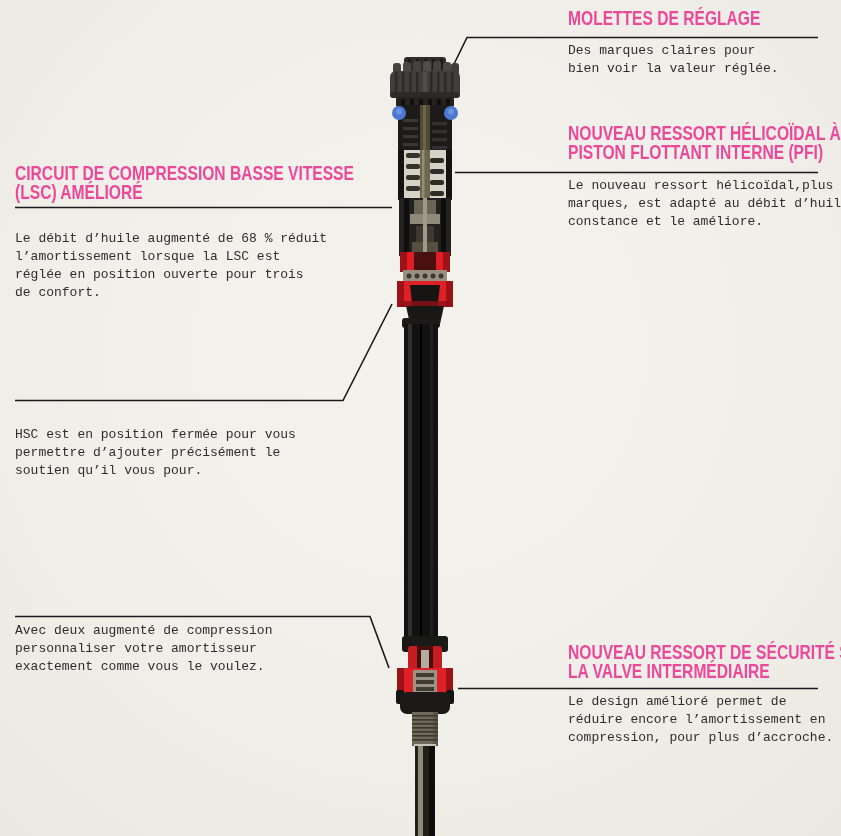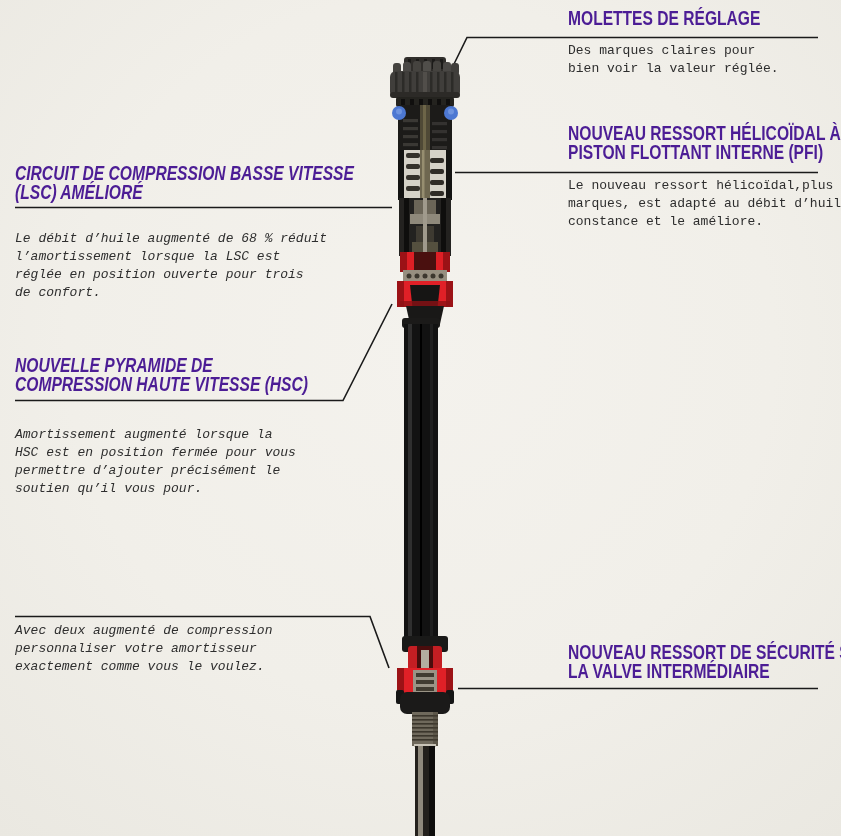--- a/index.html
+++ b/index.html
@@ -4,27 +4,27 @@
 <style>
   html,body{margin:0;padding:0;}
   body{
     width:841px;height:836px;position:relative;overflow:hidden;
     background:radial-gradient(circle at 50% 42%, #f4f2ed 0%, #f1efe9 55%, #eae8e1 100%);
     font-family:"Liberation Sans", sans-serif;
   }
   #stage{position:absolute;inset:0;width:841px;height:836px;}
   svg.overlay{position:absolute;left:0;top:0;z-index:1;}
   .callout{position:absolute;z-index:2;}
-  .callout h2{margin:0;padding:0;font-weight:bold;color:#4c1d95;}
+  .callout h2{margin:0;padding:0;font-weight:bold;color:#ec4899;}
   .tl{display:block;font-size:20px;line-height:19px;letter-spacing:0;
       transform:scaleX(0.78);transform-origin:0 50%;white-space:nowrap;}
   .body{position:absolute;left:0;margin:0;color:#2e2e2e;
         font-family:"Liberation Mono","DejaVu Sans Mono",monospace;font-size:13px;line-height:18px;}
   .bl{display:block;white-space:nowrap;}
-  .left-col{left:15px;width:378px;font-style:italic;}
+  .left-col{left:15px;width:378px;}
   .right-col{left:568px;width:252px;}
 </style>
 </head>
 <body>
 
 <div id="stage">
 
   <svg class="overlay" width="841" height="836" viewBox="0 0 841 836">
 
     <g stroke="#1a1a1a" stroke-width="1.6" fill="none">
@@ -212,40 +212,40 @@
     </h2>
     <p class="body" style="top:66px;">
       <span class="bl">Le débit d’huile augmenté de 68 % réduit</span>
       <span class="bl">l’amortissement lorsque la LSC est</span>
       <span class="bl">réglée en position ouverte pour trois</span>
       <span class="bl">de confort.</span>
     </p>
   </section>
 
   <section class="callout left-col" style="top:356px;height:145px;">
-    <h2>
-      <span class="tl">NOUVELLE PYRAMIDE DE</span>
-      <span class="tl">COMPRESSION HAUTE VITESSE (HSC)</span>
-    </h2>
     <p class="body" style="top:70px;">
-      <span class="bl">Amortissement augmenté lorsque la</span>
       <span class="bl">HSC est en position fermée pour vous</span>
       <span class="bl">permettre d’ajouter précisément le</span>
       <span class="bl">soutien qu’il vous pour.</span>
     </p>
   </section>
 
   <section class="callout left-col" style="top:573px;height:125px;">
     <p class="body" style="top:49px;">
       <span class="bl">Avec deux augmenté de compression</span>
       <span class="bl">personnaliser votre amortisseur</span>
       <span class="bl">exactement comme vous le voulez.</span>
     </p>
   </section>
 
   <section class="callout right-col" style="top:643px;height:115px;">
     <h2>
       <span class="tl">NOUVEAU RESSORT DE SÉCURITÉ SUR</span>
       <span class="tl">LA VALVE INTERMÉDIAIRE</span>
     </h2>
+    <p class="body" style="top:50px;">
+      <span class="bl">Le design amélioré permet de</span>
+      <span class="bl">réduire encore l’amortissement en</span>
+      <span class="bl">compression, pour plus d’accroche.</span>
+    </p>
   </section>
 
 </div>
 
 </body></html>

